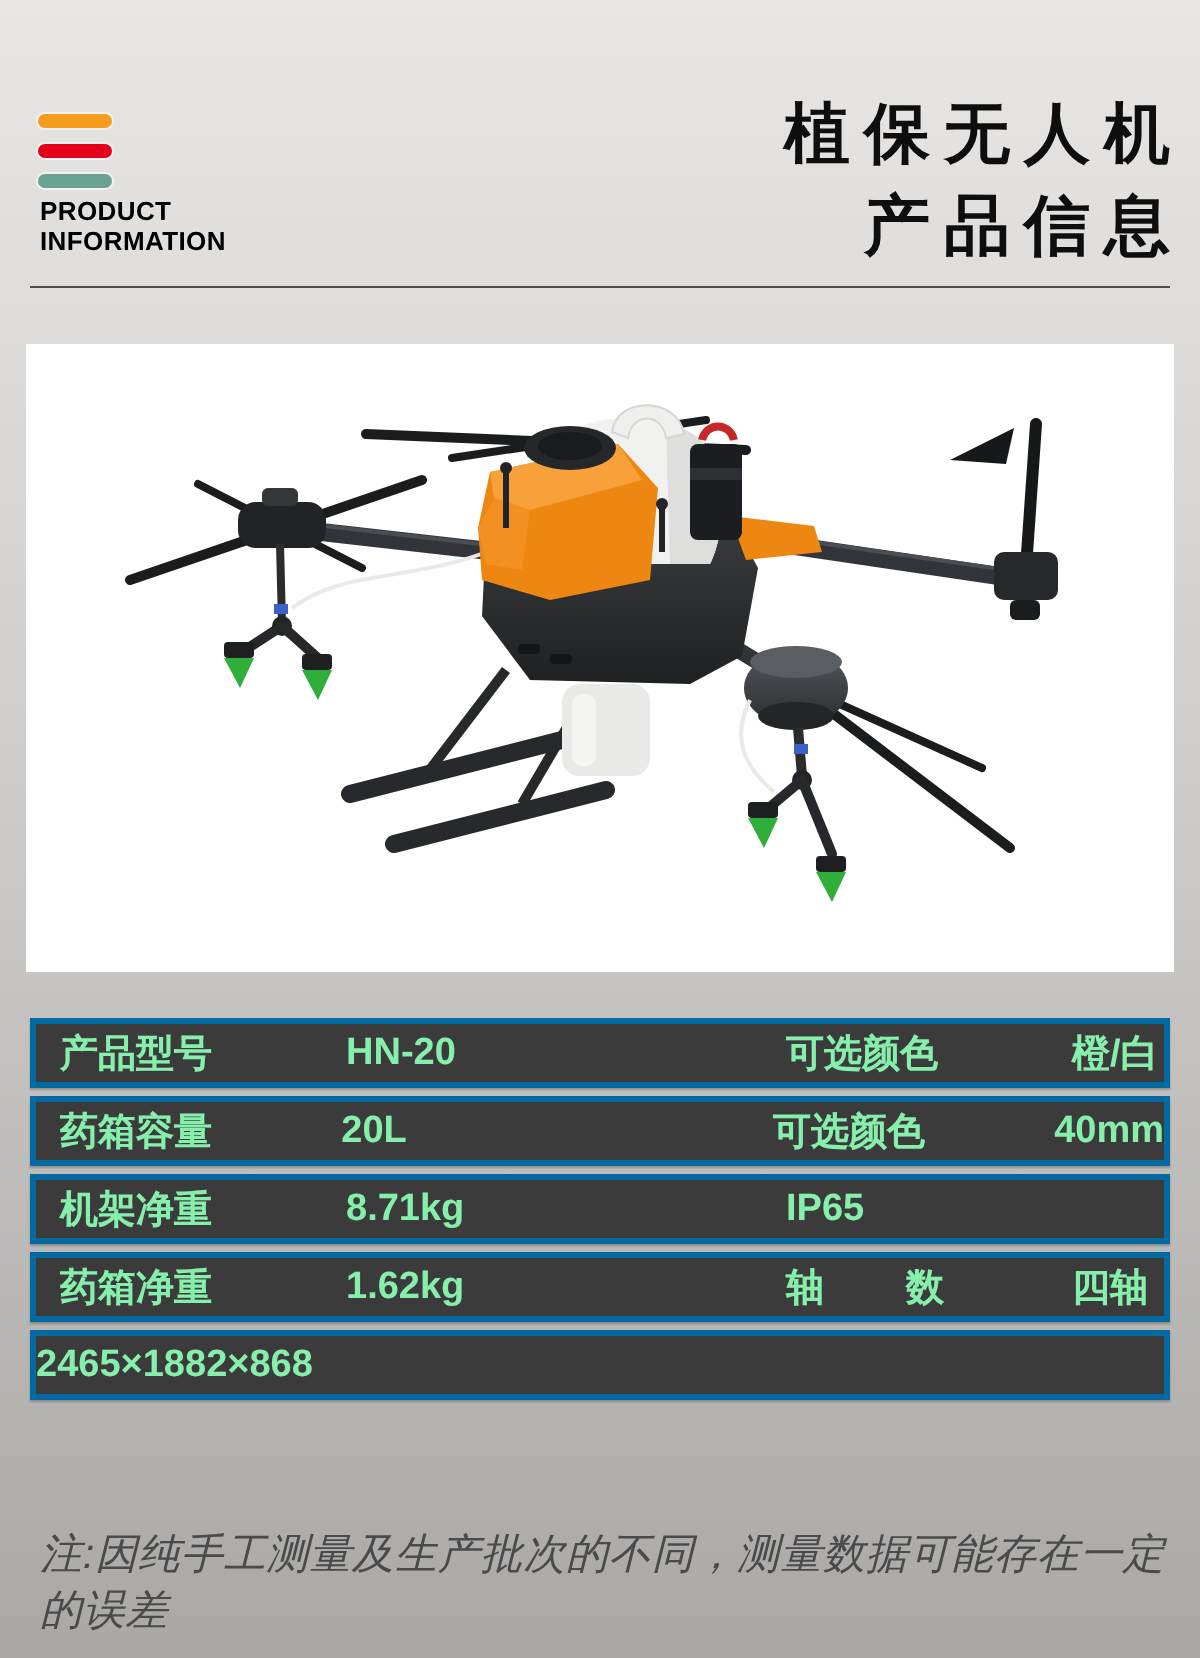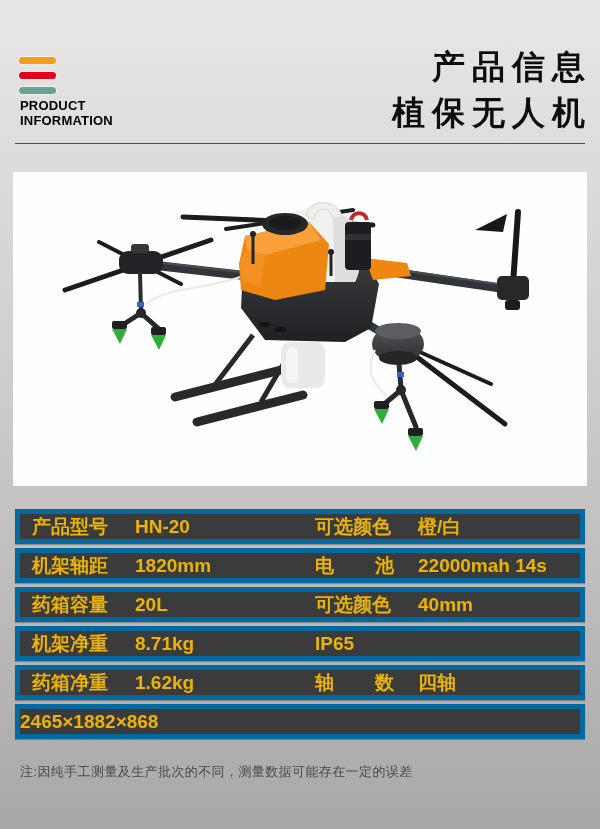--- a/index.html
+++ b/index.html
@@ -32,52 +32,53 @@
   .image-panel {
     position:absolute; left:13px; top:172px; width:574px; height:314px;
     background:#FEFEFE;
   }
   .image-panel svg { display:block; width:100%; height:100%; }
 
   
   .spec-table { position:absolute; left:15px; top:509px; width:570px; }
   .spec-row {
     height:35px; margin-bottom:4px; background:#3B3B3B;
-    border:5px solid #0369a1;
+    border:3px solid #0369a1;
     display:flex; align-items:center;
-    color:#eab308; font-size:19px; font-weight:700;
+    color:#86efac; font-size:19px; font-weight:700;
     box-shadow:0 1px 1px rgba(0,0,0,.25);
+    gap:40px;
   }
   .c-lab1 { margin-left:12px; width:103px; white-space:nowrap; }
   .c-val1 { width:180px; white-space:nowrap; }
   .c-lab2 { width:103px; white-space:nowrap; }
   .c-val2 { flex:1; white-space:nowrap; }
   .spread { display:inline-flex; justify-content:space-between; width:79px; }
 
   
   .footnote {
     position:absolute; left:20px; top:763px;
-    font-size:13px; letter-spacing:.4px; color:#4A4A4A;
+    font-size:21px; letter-spacing:.4px; color:#4A4A4A;font-style:italic;
   }
 </style>
 </head>
 <body>
 
 <div class="logo-bars">
   <span class="bar b1"></span>
   <span class="bar b2"></span>
   <span class="bar b3"></span>
 </div>
 <div class="eyebrow">
   <div>PRODUCT</div>
   <div>INFORMATION</div>
 </div>
 <div class="main-title">
+  <div>植保无人机</div>
   <div>产品信息</div>
-  <div>植保无人机</div>
 </div>
 <div class="head-rule"></div>
 
 <div class="image-panel">
   <svg viewBox="0 0 574 314" aria-hidden="true">
     <defs>
       <linearGradient id="gDark" x1="0" y1="0" x2="0" y2="1">
         <stop offset="0" stop-color="#3A3C3F"></stop>
           <stop offset="1" stop-color="#1E2022"></stop>
       </linearGradient>
@@ -168,29 +169,20 @@
 </div>
 
 <div class="spec-table">
   <div class="spec-row">
     <span class="c-lab1">产品型号</span>
     <span class="c-val1">HN-20</span>
     <span class="c-lab2">可选颜色</span>
     <span class="c-val2">橙/白</span>
   </div>
   <div class="spec-row">
-    <span class="c-lab1">机架轴距</span>
-    <span class="c-val1">1820mm</span>
-    <span class="c-lab2"><span class="spread">
-          <span>电</span>
-          <span>池</span>
-        </span></span>
-    <span class="c-val2">22000mah 14s</span>
-  </div>
-  <div class="spec-row">
     <span class="c-lab1">药箱容量</span>
     <span class="c-val1">20L</span>
     <span class="c-lab2">可选颜色</span>
     <span class="c-val2">40mm</span>
   </div>
   <div class="spec-row">
     <span class="c-lab1">机架净重</span>
     <span class="c-val1">8.71kg</span>
     <span class="c-val2">IP65</span>
   </div>

